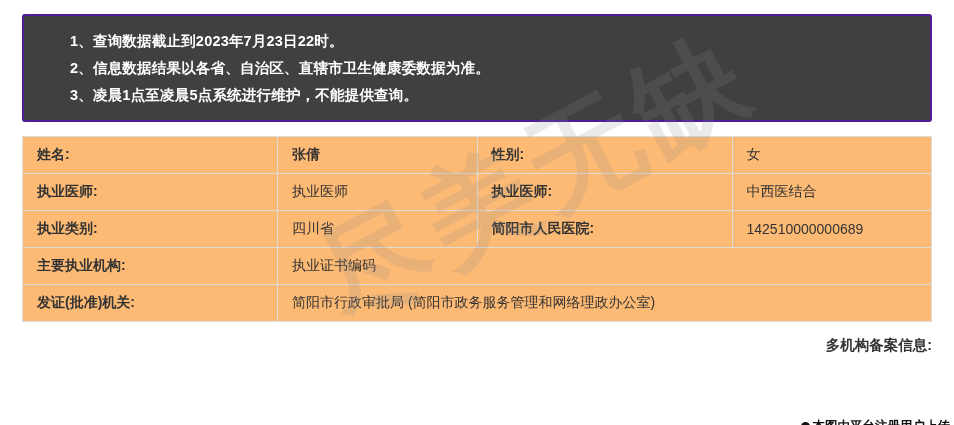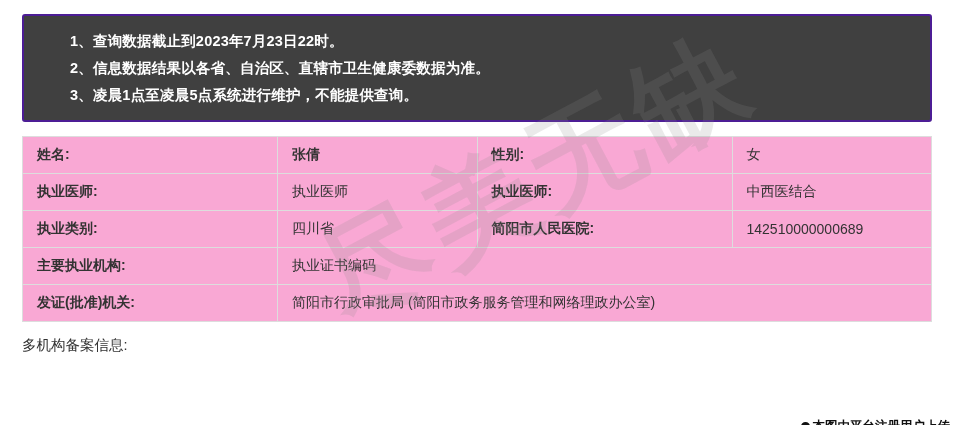--- a/index.html
+++ b/index.html
@@ -47,21 +47,21 @@
     border-collapse: collapse;
     width: 910px;
     table-layout: fixed;
   }
   .info-table td {
     border: 1px solid #dddddd;
     height: 36px;
     padding: 0 0 0 14px;
     font-size: 14px;
     vertical-align: middle;
-    background: #f9a8d4;
+    background: #fdba74;
   }
   .info-table tr {
     height: 36px;
   }
   td.label {
     font-weight: bold;
     color: #333333;
     width: 240px;
   }
   td.value {
@@ -76,22 +76,22 @@
     color: #333333;
     width: 240px;
   }
   td.value2 {
     color: #333333;
   }
 
   
   .multi-org {
     margin-top: 14px;
-    text-align: left;
-    font-weight: normal;
+    text-align: right;
+    font-weight: bold;
     font-size: 14.5px;
     color: #333333;
   }
 
   
   .watermark {
     position: absolute;
     left: 300px;
     top: 90px;
     font-size: 110px;

